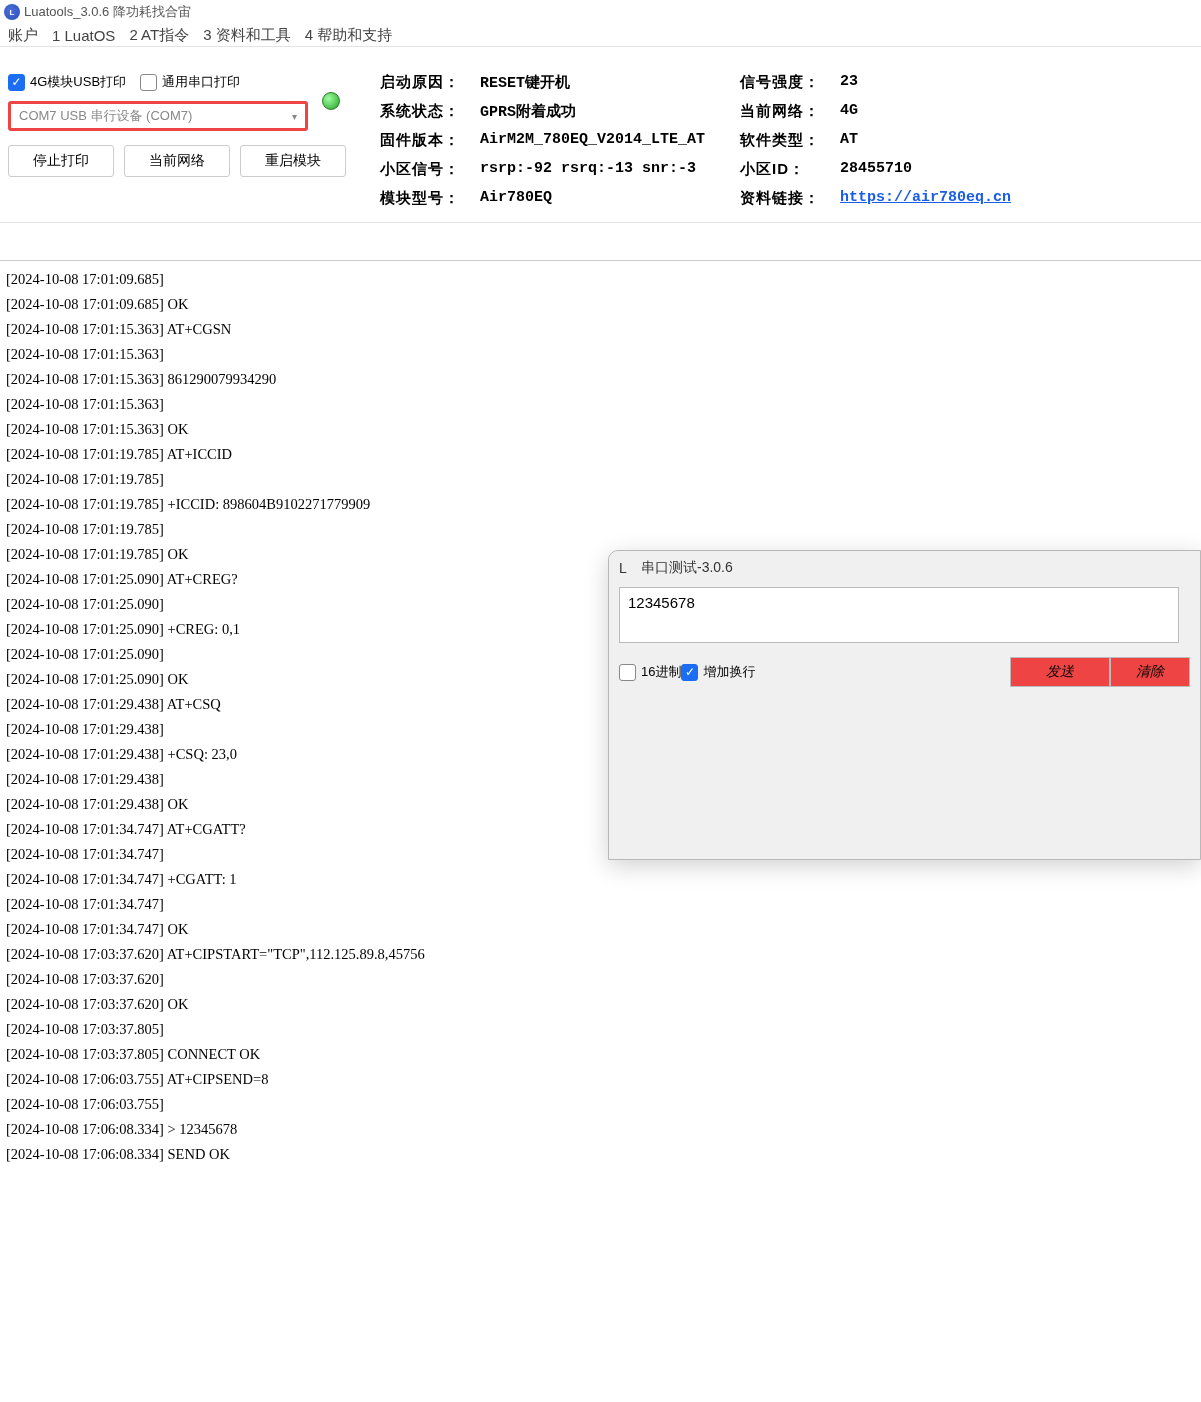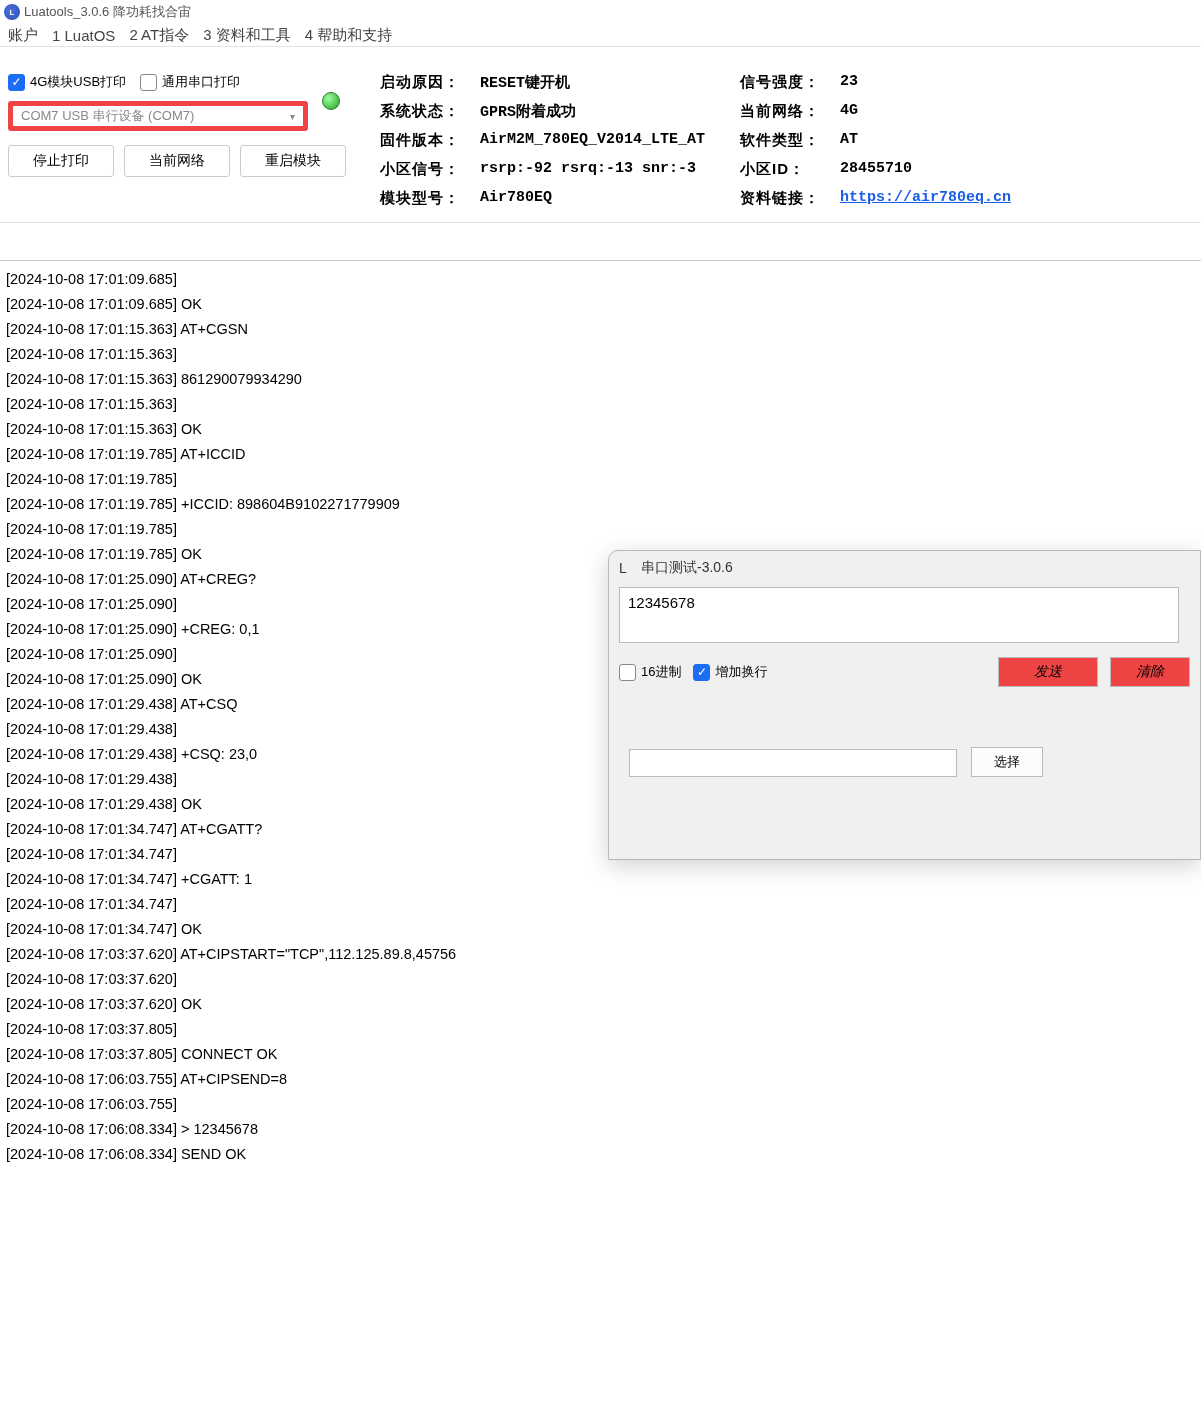--- a/index.html
+++ b/index.html
@@ -53,21 +53,21 @@
   display: inline-flex; align-items: center; gap: 5px; cursor: pointer;
 }
 .chkbox {
   width: 17px; height: 17px; border: 1px solid #888; border-radius: 3px;
   display: inline-flex; align-items: center; justify-content: center;
   background: #fff; font-size: 12px; color: #fff;
 }
 .chkbox.checked { background:#1b6ef3; border-color:#1b6ef3; }
 .chkbox.checked::after { content:"✓"; }
 .combo {
-  width: 300px; height: 30px; border:5px solid #ef4444; border-radius:3px;
+  width: 300px; height: 30px; border:3px solid #ef4444; border-radius:3px;
   display:flex; align-items:center; justify-content:space-between;
   padding: 0 8px; color:#888; background:#fff; margin-bottom: 8px;
 }
 .combo .chev { color:#888; font-size:10px; }
 .led {
   width:18px; height:18px; border-radius:50%;
   background: radial-gradient(circle at 35% 35%, #9fff9f, #20a020);
   border:1px solid #2a7a2a; margin-left:14px; margin-top:-38px;
   display:inline-block; vertical-align:middle;
 }
@@ -86,21 +86,21 @@
 }
 .status-grid .lbl { font-weight:700; letter-spacing:1px; }
 .status-grid .val { font-weight:700; font-family: "SimSun", "Courier New", monospace; }
 .status-grid a { color:#1a5de6; text-decoration:underline; }
 .log-area {
   position:absolute; left:0; right:0; top:260px; bottom:0;
   border-top:1px solid #ccc;
   padding: 6px 6px;
   font-size: 14.5px;
   line-height: 25px;
-  font-family: Liberation Sans, sans-serif;
+  font-family: Liberation Serif, serif;
   color:#000;
   overflow:hidden;
   white-space:pre;
 }
 .log-line { height:25px; }
 
 .dialog {
   position:absolute;
   left:608px; top:550px;
   width:593px; height:310px;
@@ -114,21 +114,21 @@
   font-size:14px; color:#333; background:#f0f0f0;
   border-radius:10px 0 0 0;
 }
 .dialog .dlg-title .appicon { margin-right:6px; width:16px; height:16px; }
 .dialog .inputbox {
   margin:2px 21px 0 10px; height:56px;
   background:#fff; border:1px solid #bbb;
   padding:6px 8px; font-size:15px;
 }
 .dialog .row {
-  display:flex; align-items:center; gap:12px;
+  display:flex; align-items:center; 
   padding: 14px 10px 0 10px;
 }
 .dialog .dlg-btn {
   min-width:100px; height:30px; border:1px solid #bbb; background:#ef4444;
   display:flex; align-items:center; justify-content:center; cursor:pointer;
   font-size:14px;
   font-style:italic;
 }
 .dialog .combo2 {
   margin: 60px 0 0 10px; width:328px; height:28px; border:1px solid #bbb;
@@ -227,17 +227,13 @@
       <span>16进制</span>
     </label>
     <label class="chk">
       <span class="chkbox checked"></span>
       <span>增加换行</span>
     </label>
     <span style="flex:1"></span>
     <div class="dlg-btn">发送</div>
     <div class="dlg-btn" style="min-width:80px">清除</div>
   </div>
-  <div class="row2">
-    <div class="combo2"></div>
-    <div class="select-btn">选择</div>
-  </div>
 </div>
 
 </body></html>

